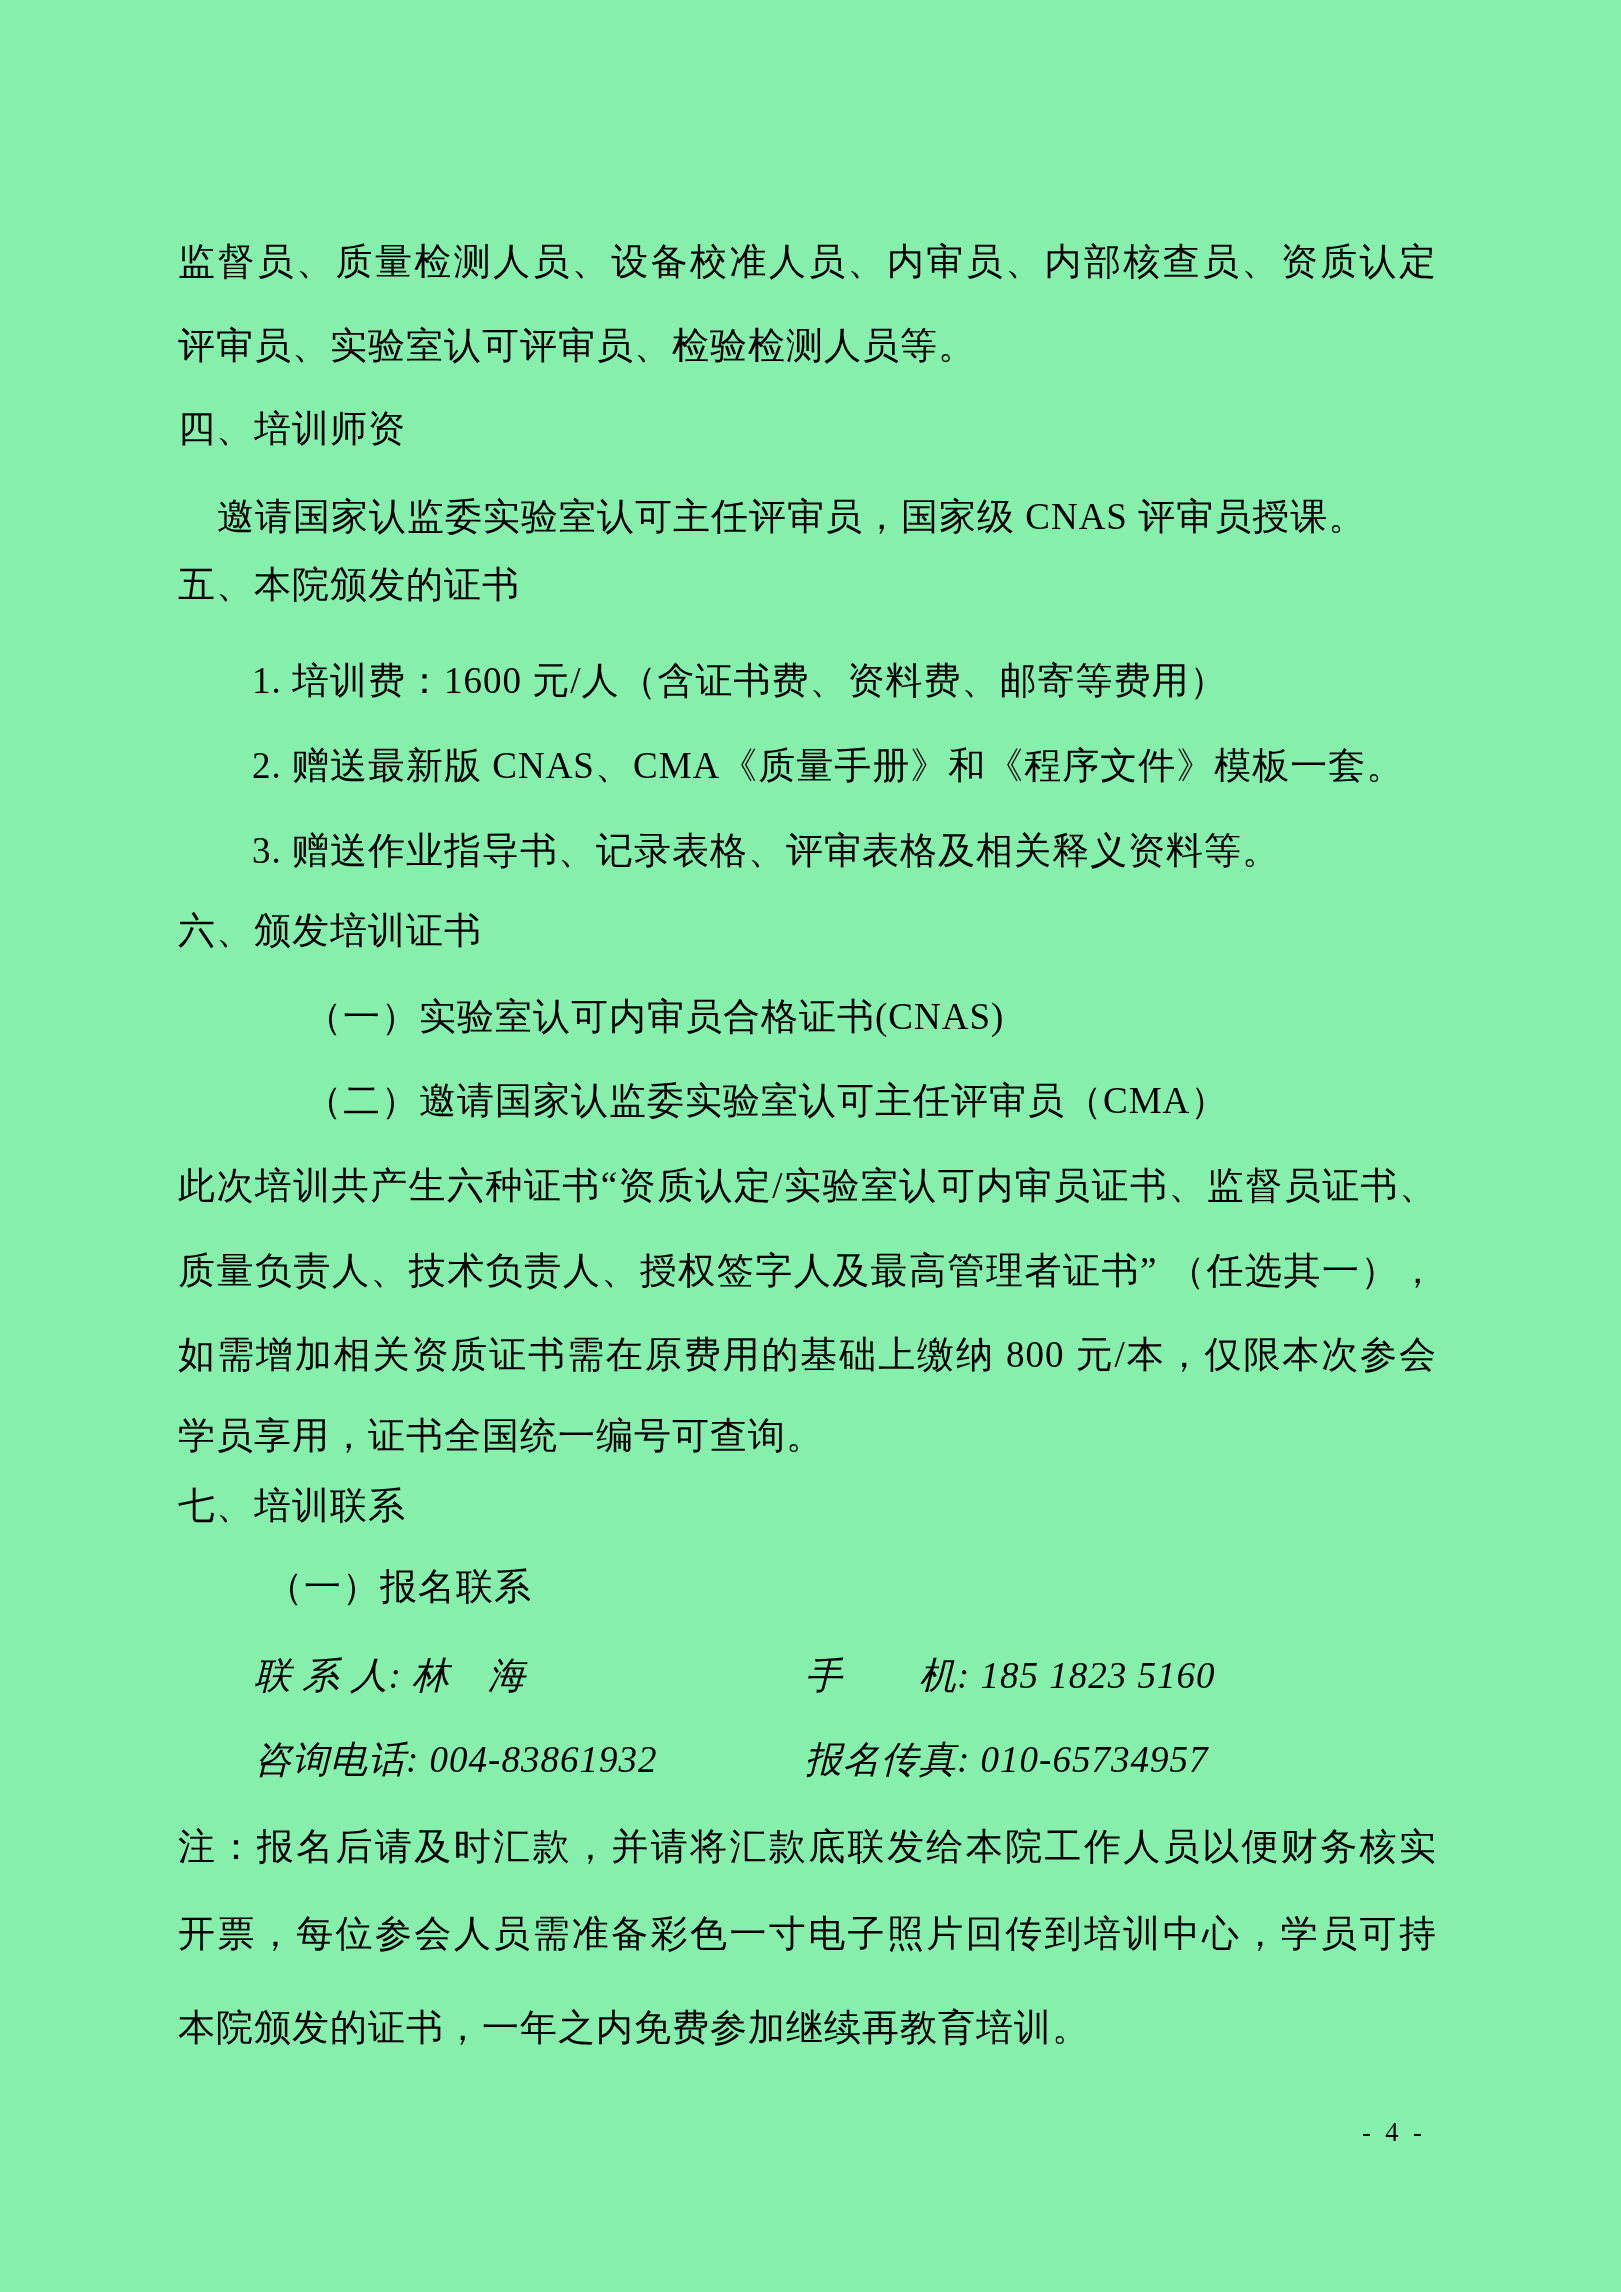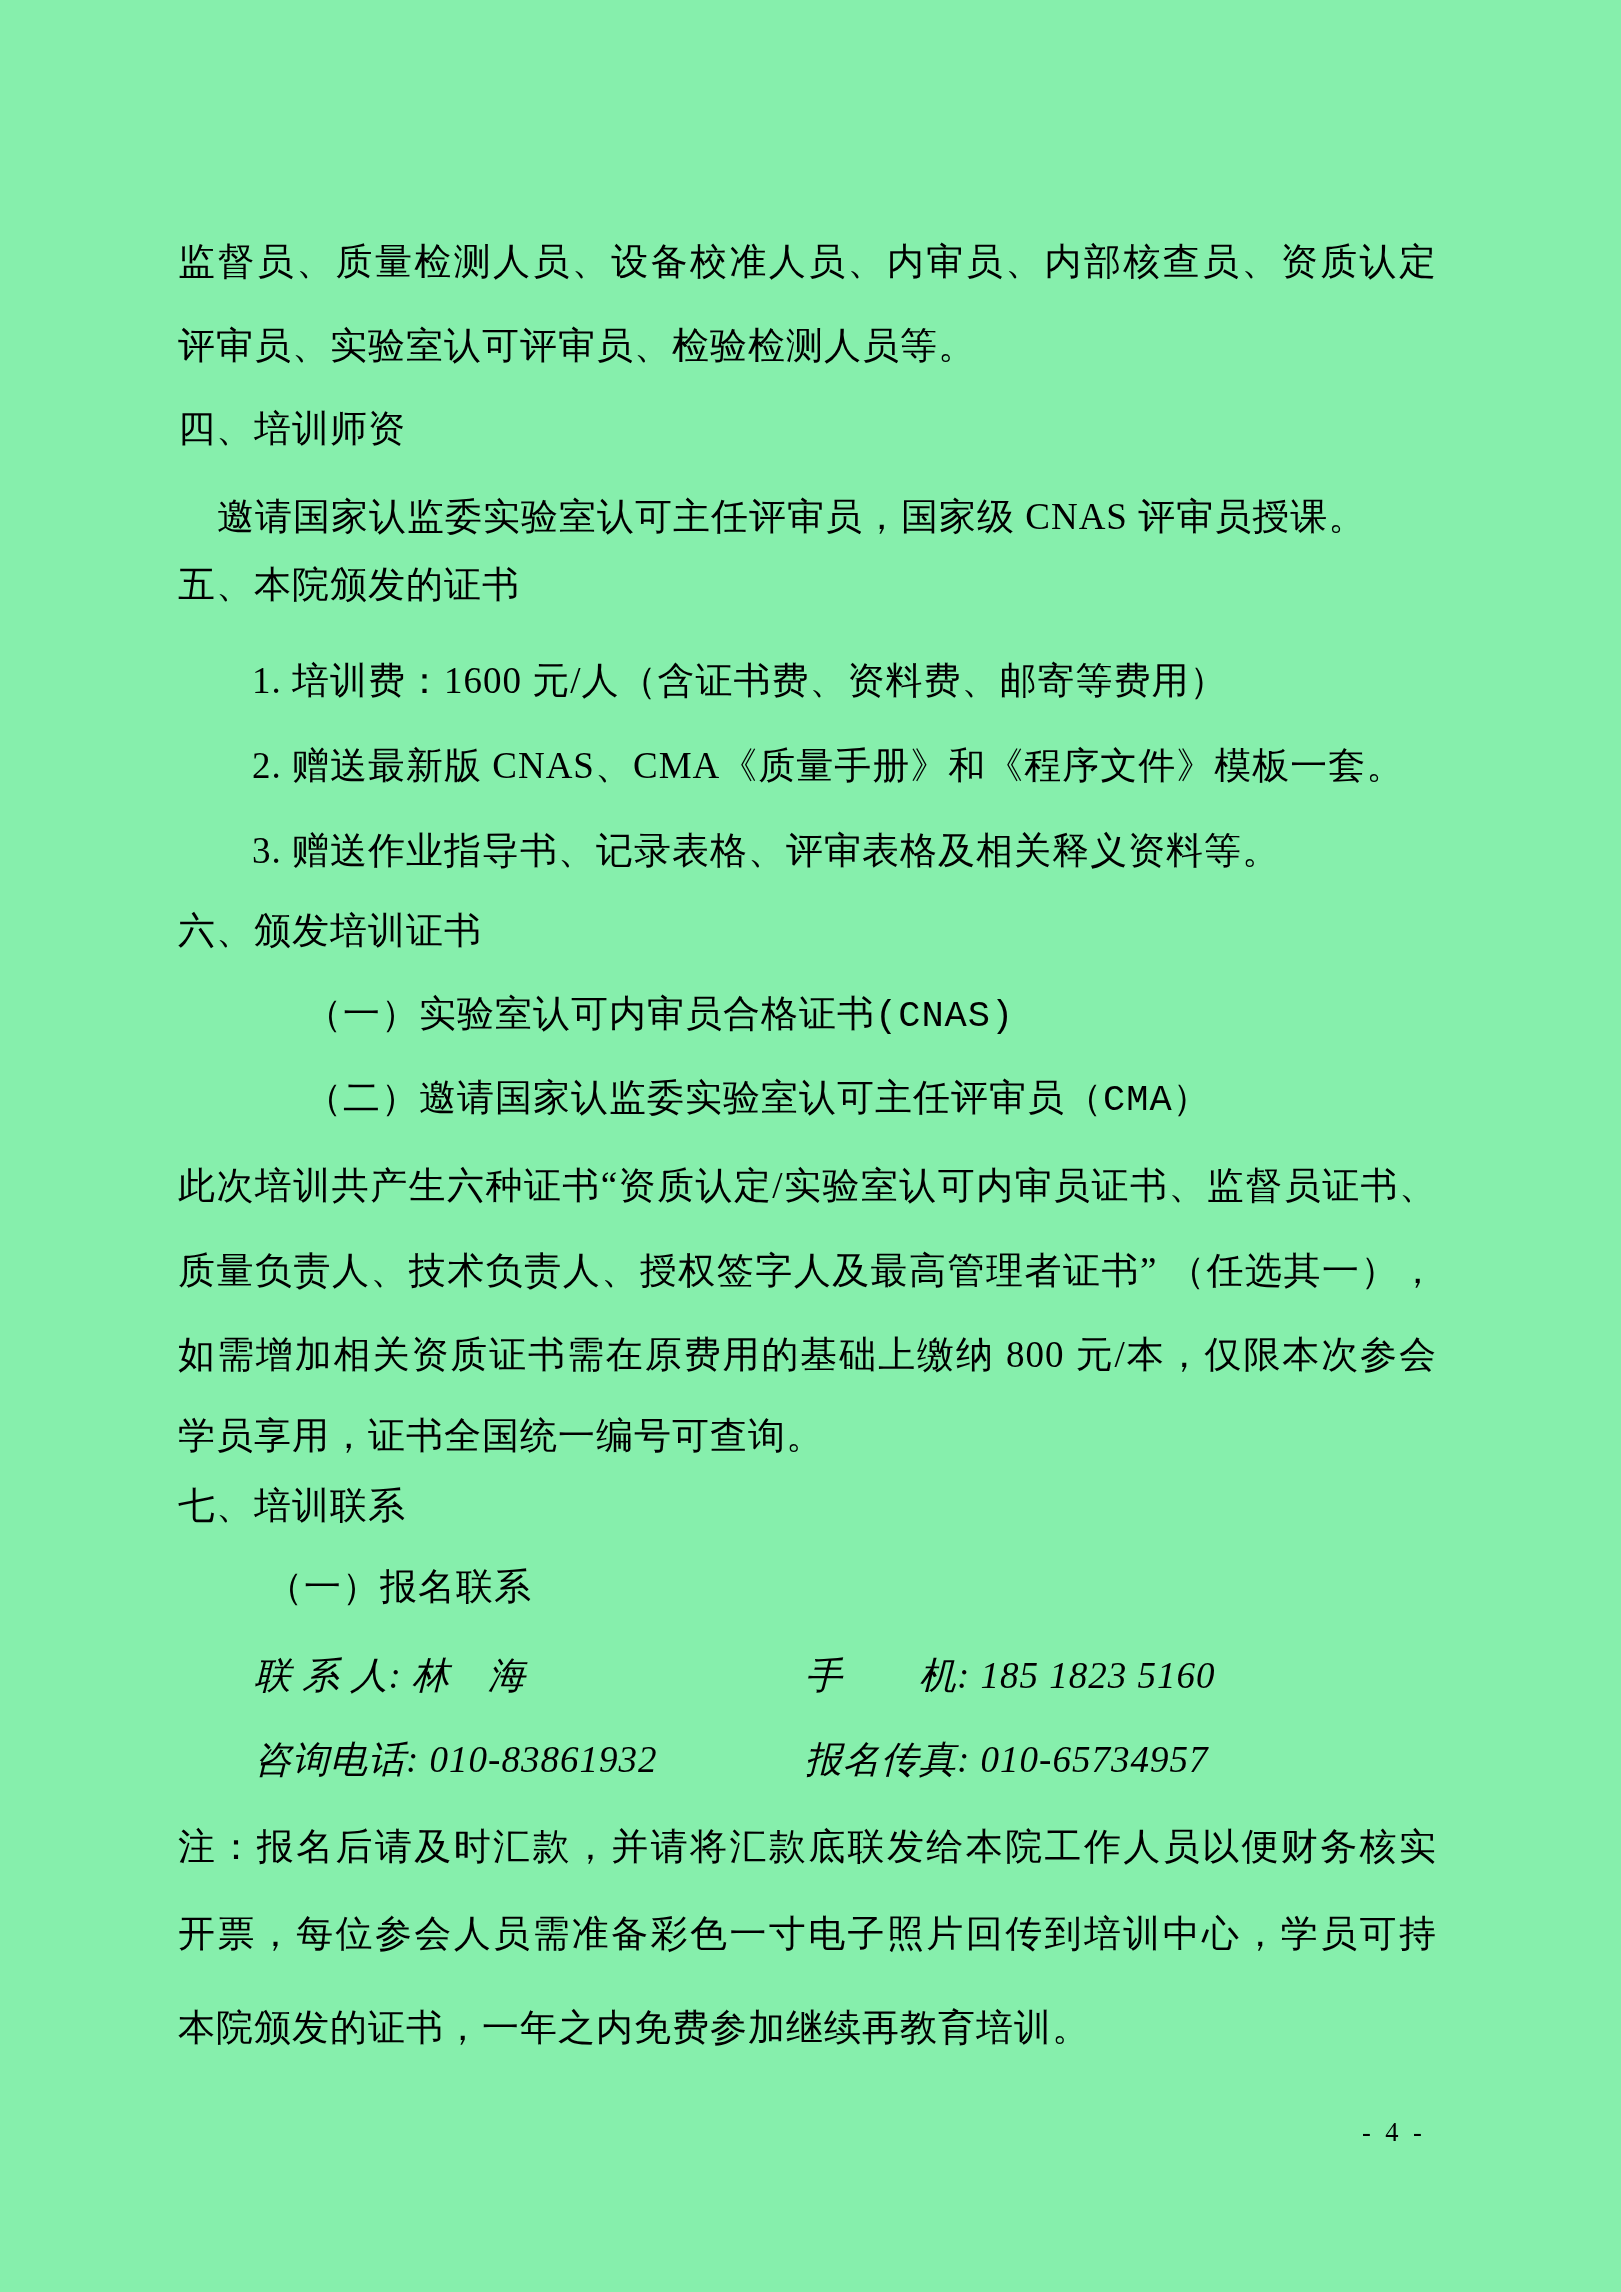--- a/index.html
+++ b/index.html
@@ -27,21 +27,21 @@
   }
   .flush {
     text-align: justify;
     text-align-last: justify;
   }
   .bold {
     font-weight: normal;
   }
   .ind-body   { padding-left: 39px;  width: 1219px; }
   .ind-item   { padding-left: 74px;  width: 1184px; }
-  .ind-cert   { padding-left: 127px; width: 1131px; font-family: Liberation Mono, monospace; }
+  .ind-cert   { padding-left: 127px; width: 1131px; }
   .ind-sub    { padding-left: 88px;  width: 1170px; }
   .contact-row { padding-left: 76px; font-style: italic; }
   .c-left  { white-space: pre; }
   .c-right { position: absolute; left: 627px; top: 0; white-space: pre; text-align: center; }
   .page-number {
     position: absolute;
     left: 1362px;
     top: 2117px;
     font-size: 26.5px;
     line-height: 31px;
@@ -74,21 +74,21 @@
   <div class="line" style="top:1413px">学员享用，证书全国统一编号可查询。</div>
 
   <div class="line bold" style="top:1483px">七、培训联系</div>
   <div class="line ind-sub" style="top:1564px">（一）报名联系</div>
 
   <div class="line contact-row" style="top:1653px">
     <span class="c-left">联 系 人: 林　海</span>
     <span class="c-right">手　　机: 185 1823 5160</span>
   </div>
   <div class="line contact-row" style="top:1737px">
-    <span class="c-left">咨询电话: 010-83861932</span>
+    <span class="c-left">咨询电话: 004-83861932</span>
     <span class="c-right">报名传真: 010-65734957</span>
   </div>
 
   <div class="line flush" style="top:1824px">注：报名后请及时汇款，并请将汇款底联发给本院工作人员以便财务核实</div>
   <div class="line flush" style="top:1911px">开票，每位参会人员需准备彩色一寸电子照片回传到培训中心，学员可持</div>
   <div class="line" style="top:2005px">本院颁发的证书，一年之内免费参加继续再教育培训。</div>
 
   <div class="page-number">- 4 -</div>
 
 </div>

